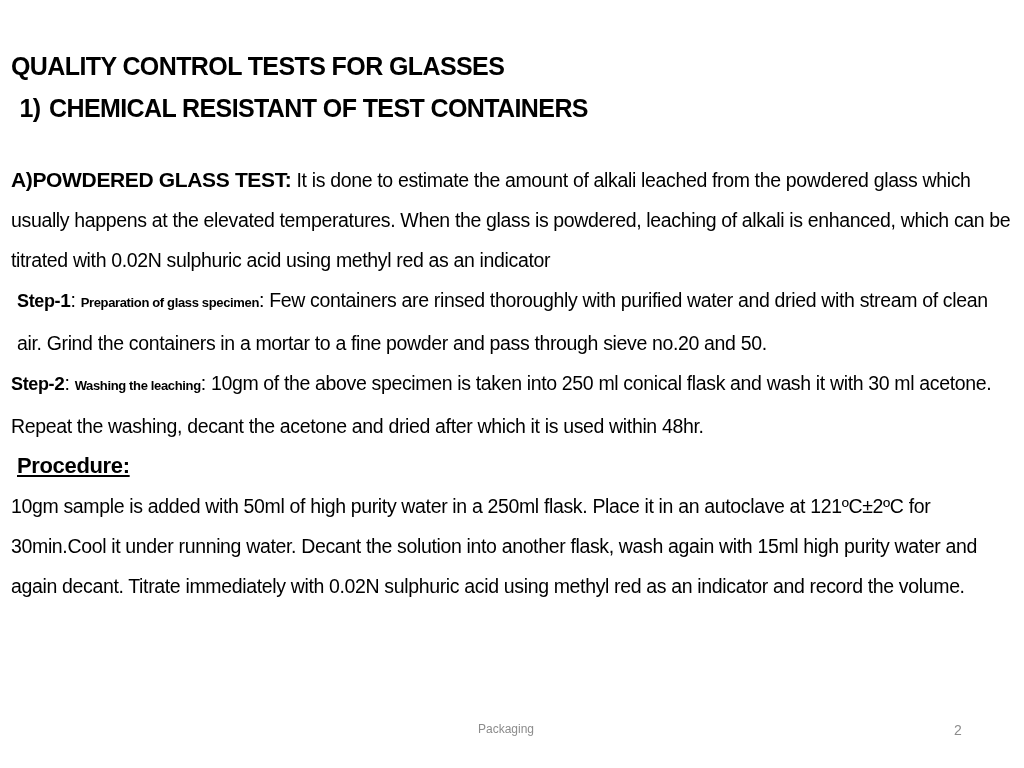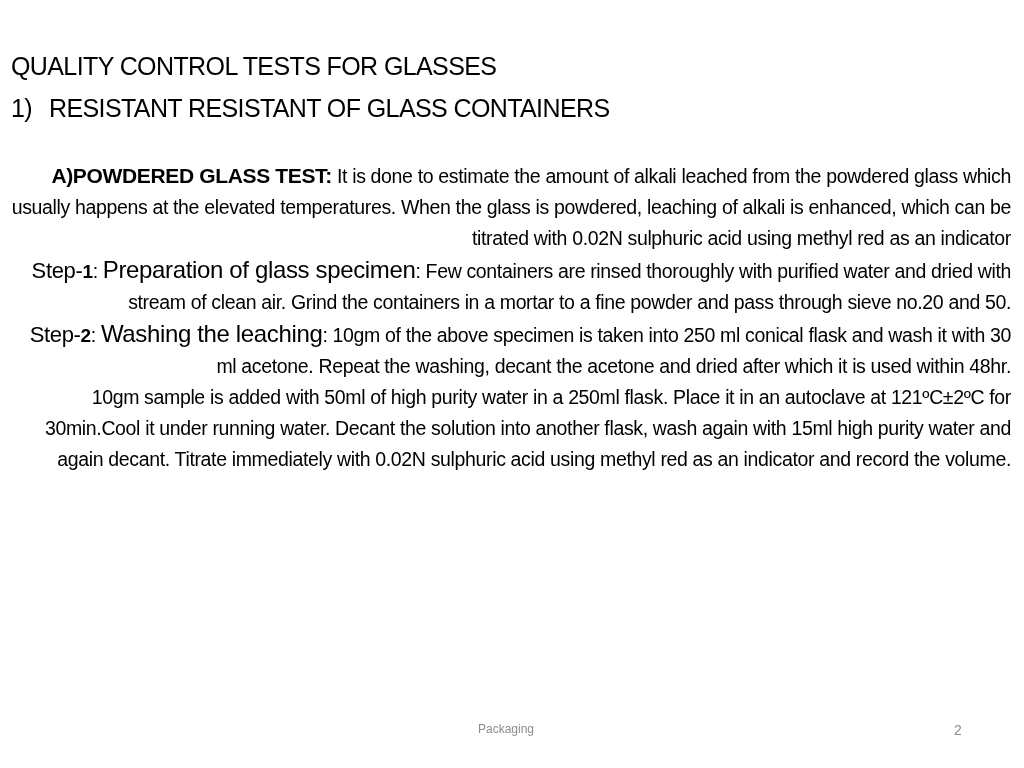--- a/index.html
+++ b/index.html
@@ -1,46 +1,49 @@
 <!DOCTYPE html>
 <html><head>
 <meta charset="utf-8">
 <style>
   html, body { margin:0; padding:0; }
   body { width:1024px; height:768px; background:#ffffff; position:relative; overflow:hidden;
          font-family:"Liberation Sans", sans-serif; color:#000; }
-  .title { position:absolute; left:11px; font-weight:normal; font-size:25px; letter-spacing:-0.6px; white-space:nowrap; }
+  .title { position:absolute; left:11px; font-weight:bold; font-size:25px; letter-spacing:-0.6px; white-space:nowrap;text-align:center; }
   .t1 { top:52px; }
   .t2 { top:94px; }
   .t2 .num { display:inline-block; width:38px; }
-  .body { position:absolute; left:11px; top:160px; width:1000px; font-size:19.5px; line-height:31px; letter-spacing:-0.35px;text-align:right; }
+  .body { position:absolute; left:11px; top:160px; width:1000px; font-size:19.5px; line-height:40px; letter-spacing:-0.35px; }
   .body p { margin:0; }
   .b { font-weight:bold; }
-  .step-big { font-weight:normal; font-size:22px;margin-left:7px; }
+  .step-big { font-weight:bold; font-size:18px; }
   .step-num { font-weight:bold; font-size:19px; }
-  .sub-b { font-weight:normal; font-size:24px;margin-top:16px; }
+  .sub-b { font-weight:bold; font-size:13px;margin-top:16px; }
   .proc { font-weight:bold; font-size:22px; text-decoration:underline; }
   .footer-text { position:absolute; top:722px; left:478px; font-size:12px; color:#8c8c8c; }
   .footer-num { position:absolute; top:722px; left:954px; font-size:14px; color:#8c8c8c; }
 </style>
 </head>
 <body>
 
 <div class="title t1">QUALITY CONTROL TESTS FOR GLASSES</div>
 <div class="title t2">
-  <span class="num">1)</span><span>RESISTANT RESISTANT OF GLASS CONTAINERS</span>
+  <span class="num">1)</span><span>CHEMICAL RESISTANT OF TEST CONTAINERS</span>
 </div>
 
 <div class="body">
   <p>
     <span class="b" style="font-size:21px">A)POWDERED GLASS TEST:</span><span> It is done to estimate the amount of alkali leached from the powdered glass which usually happens at the elevated temperatures. When the glass is powdered, leaching of alkali is enhanced, which can be titrated with 0.02N sulphuric acid using methyl red as an indicator</span>
   </p>
   <p style="padding-left:6px">
     <span class="step-big">Step-</span><span class="step-num">1</span><span>: </span><span class="sub-b">Preparation of glass specimen</span><span>: Few containers are rinsed thoroughly with purified water and dried with stream of clean air. Grind the containers in a mortar to a fine powder and pass through sieve no.20 and 50.</span>
   </p>
   <p>
     <span class="step-big">Step-</span><span class="step-num">2</span><span>: </span><span class="sub-b">Washing the leaching</span><span>: 10gm of the above specimen is taken into 250 ml conical flask and wash it with 30 ml acetone. Repeat the washing, decant the acetone and dried after which it is used within 48hr.</span>
   </p>
+  <p style="padding-left:6px">
+    <span class="proc">Procedure:</span>
+  </p>
   <p>10gm sample is added with 50ml of high purity water in a 250ml flask. Place it in an autoclave at 121ºC±2ºC for 30min.Cool it under running water. Decant the solution into another flask, wash again with 15ml high purity water and again decant. Titrate immediately with 0.02N sulphuric acid using methyl red as an indicator and record the volume.</p>
 </div>
 
 <div class="footer-text">Packaging</div>
 <div class="footer-num">2</div>
 
 </body></html>

